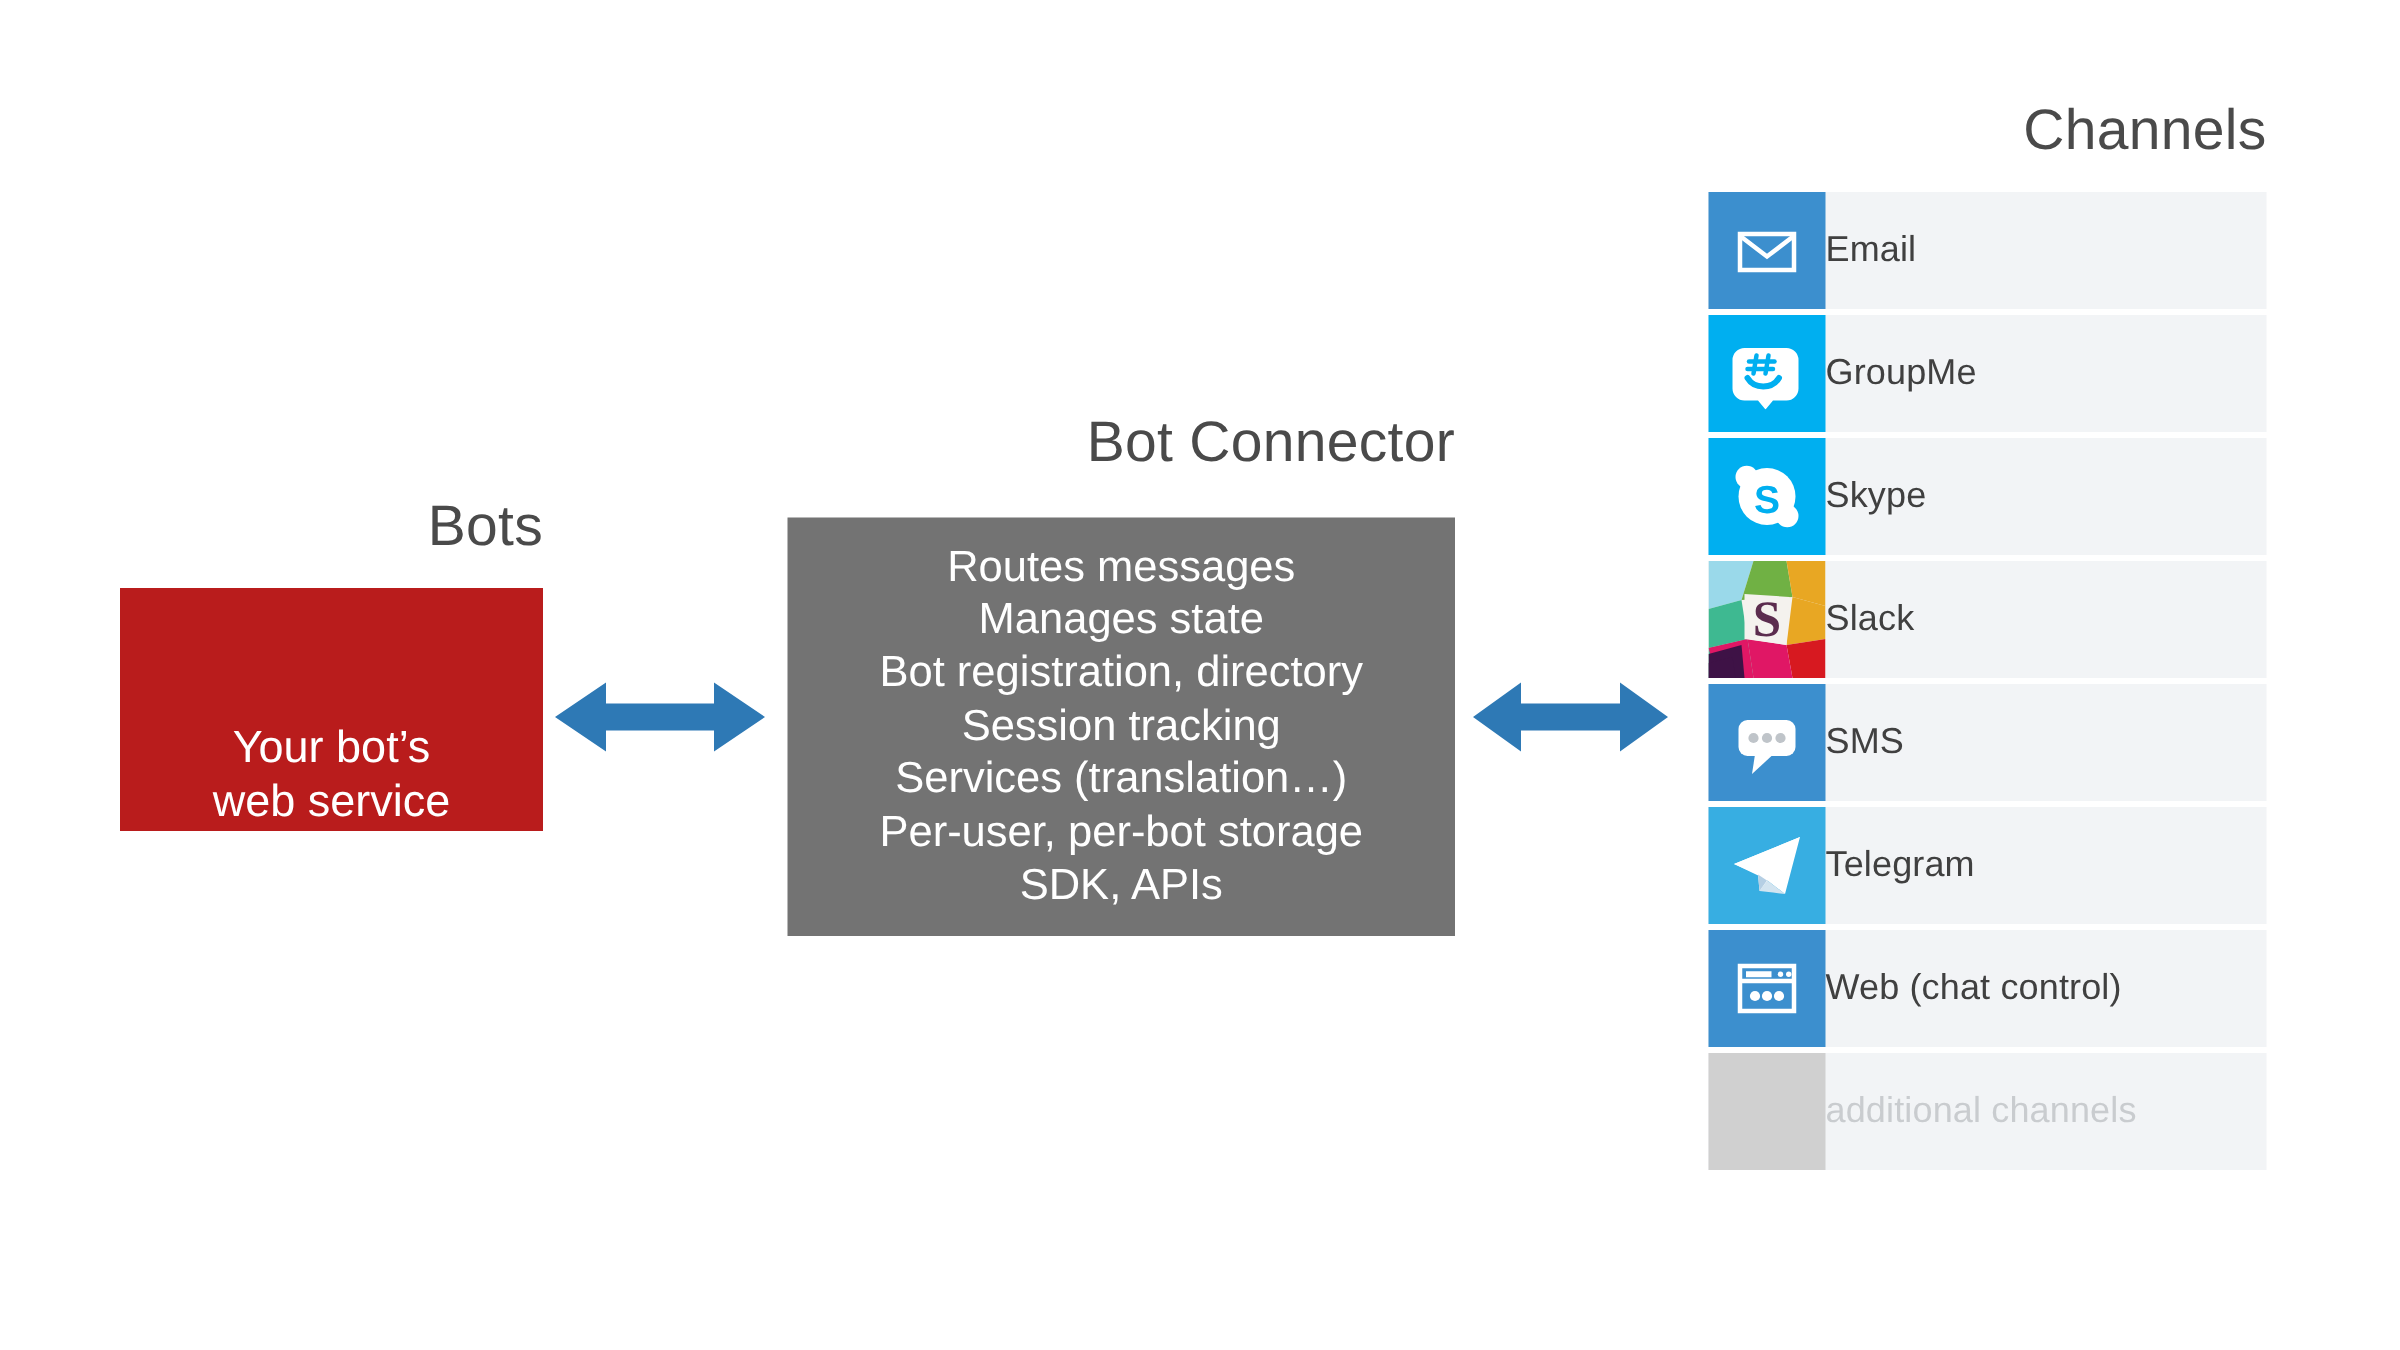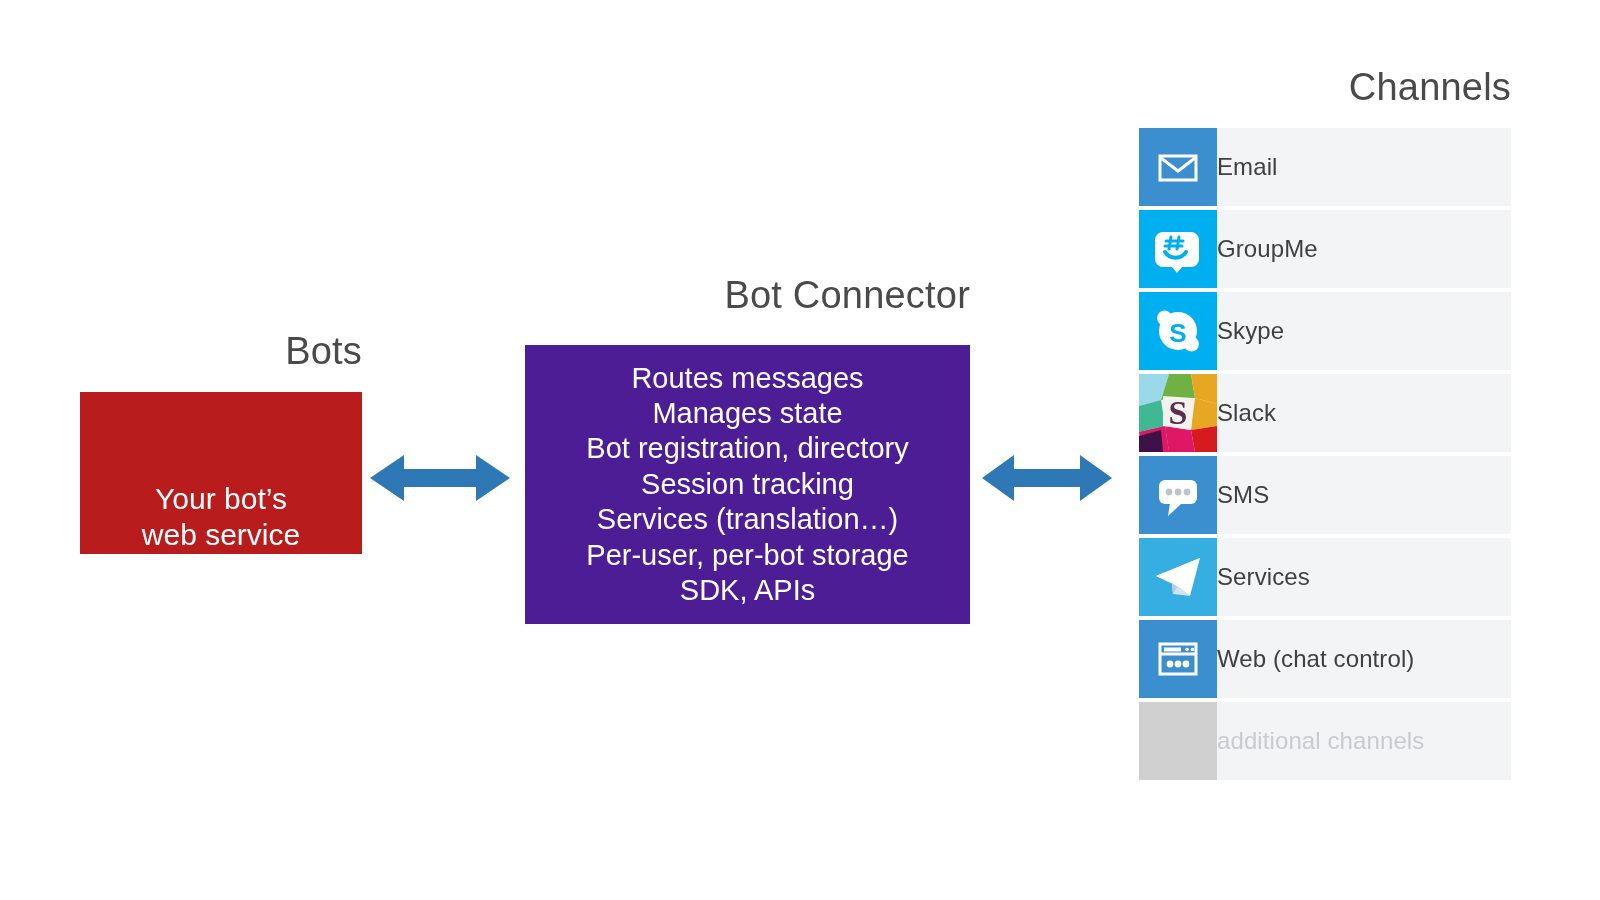--- a/index.html
+++ b/index.html
@@ -63,21 +63,21 @@
     left: 525px;
     top: 274px;
     width: 445px;
   }
   #connector-box {
     position: absolute;
     left: 525px;
     top: 345px;
     width: 445px;
     height: 279px;
-    background: #4c1d95;
+    background: #737373;
     display: flex;
     align-items: center;
     justify-content: center;
   }
   #connector-box .box-text {
     color: #ffffff;
     font-size: 29px;
     line-height: 1.22;
     text-align: center;
     white-space: pre-line;
@@ -264,21 +264,21 @@
       <div class="channel-tile" style="background:#37AEE2;">
         <span>
           <svg width="52" height="52" viewBox="0 0 52 52">
             <path d="M4 25 L48 7 L38 45 L25 35 Z" fill="#ffffff"></path>
             <path d="M25 35 L38 45 L30 44 L21 43 Z" fill="#D2E4F0"></path>
             <path d="M4 25 L48 7 L21 43 L20 32 Z" fill="#ffffff"></path>
             <path d="M20 32 L21 43 L26 36 Z" fill="#B5CFE4"></path>
           </svg>
         </span>
       </div>
-      <div class="channel-label">Services</div>
+      <div class="channel-label">Telegram</div>
     </div>
 
     <div class="channel-row">
       <div class="channel-tile" style="background:#3C8FCE;">
         <span>
           <svg width="48" height="48" viewBox="0 0 48 48">
             <rect x="6" y="9" width="36" height="30" fill="none" stroke="#ffffff" stroke-width="3"></rect>
             <line x1="6" y1="19" x2="42" y2="19" stroke="#ffffff" stroke-width="3"></line>
             <rect x="10" y="12.5" width="17" height="4" fill="#ffffff"></rect>
             <circle cx="33" cy="14.5" r="1.8" fill="#ffffff"></circle>

